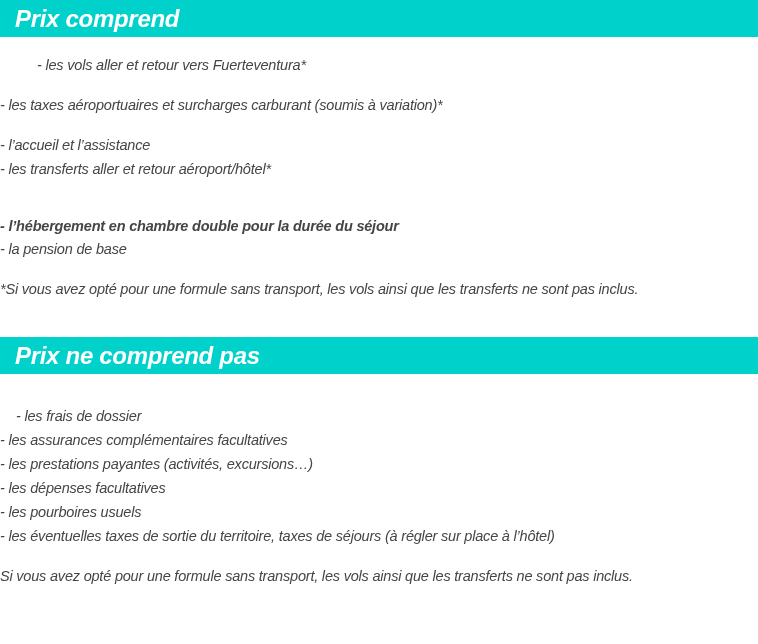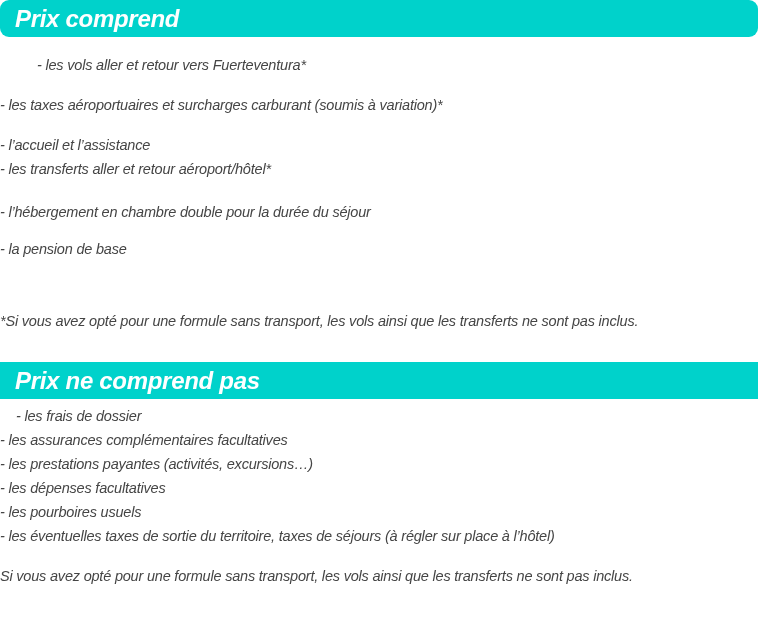--- a/index.html
+++ b/index.html
@@ -8,33 +8,33 @@
   .band { position:absolute; left:0; width:758px; height:37px; background:#00D2CB; }
   .band h2 { margin:0; position:absolute; left:15px; top:3px; color:#ffffff;
              font-size:24px; font-weight:bold; font-style:italic; letter-spacing:-0.3px;
              line-height:31px; }
   .line { position:absolute; left:0; margin:0; color:#454545; font-style:italic;
           font-size:14.5px; line-height:18px; white-space:nowrap; letter-spacing:-0.2px; }
 </style>
 </head>
 <body>
 
-<div class="band" style="top:0;border-radius:9px;">
+<div class="band" style="top:0;">
   <h2>Prix comprend</h2>
 </div>
 
 <p class="line" style="top:56px;padding-left:37px;">- les vols aller et retour vers Fuerteventura*</p>
 <p class="line" style="top:96px;">- les taxes aéroportuaires et surcharges carburant (soumis à variation)*</p>
 <p class="line" style="top:136px;">- l’accueil et l’assistance</p>
 <p class="line" style="top:160px;">- les transferts aller et retour aéroport/hôtel*</p>
-<p class="line" style="top:203px;">- l’hébergement en chambre double pour la durée du séjour</p>
+<p class="line" style="top:217px;font-weight:bold;">- l’hébergement en chambre double pour la durée du séjour</p>
 <p class="line" style="top:240px;">- la pension de base</p>
-<p class="line" style="top:280px;margin-top:32px;">*Si vous avez opté pour une formule sans transport, les vols ainsi que les transferts ne sont pas inclus.</p>
+<p class="line" style="top:280px;">*Si vous avez opté pour une formule sans transport, les vols ainsi que les transferts ne sont pas inclus.</p>
 
-<div class="band" style="top:362px;text-align:center;">
+<div class="band" style="top:337px;text-align:center;">
   <h2>Prix ne comprend pas</h2>
 </div>
 
 <p class="line" style="top:407px;padding-left:16px;">- les frais de dossier</p>
 <p class="line" style="top:431px;text-align:right;">- les assurances complémentaires facultatives</p>
 <p class="line" style="top:455px;">- les prestations payantes (activités, excursions…)</p>
 <p class="line" style="top:479px;">- les dépenses facultatives</p>
 <p class="line" style="top:503px;">- les pourboires usuels</p>
 <p class="line" style="top:527px;">- les éventuelles taxes de sortie du territoire, taxes de séjours (à régler sur place à l’hôtel)</p>
 <p class="line" style="top:567px;">Si vous avez opté pour une formule sans transport, les vols ainsi que les transferts ne sont pas inclus.</p>

